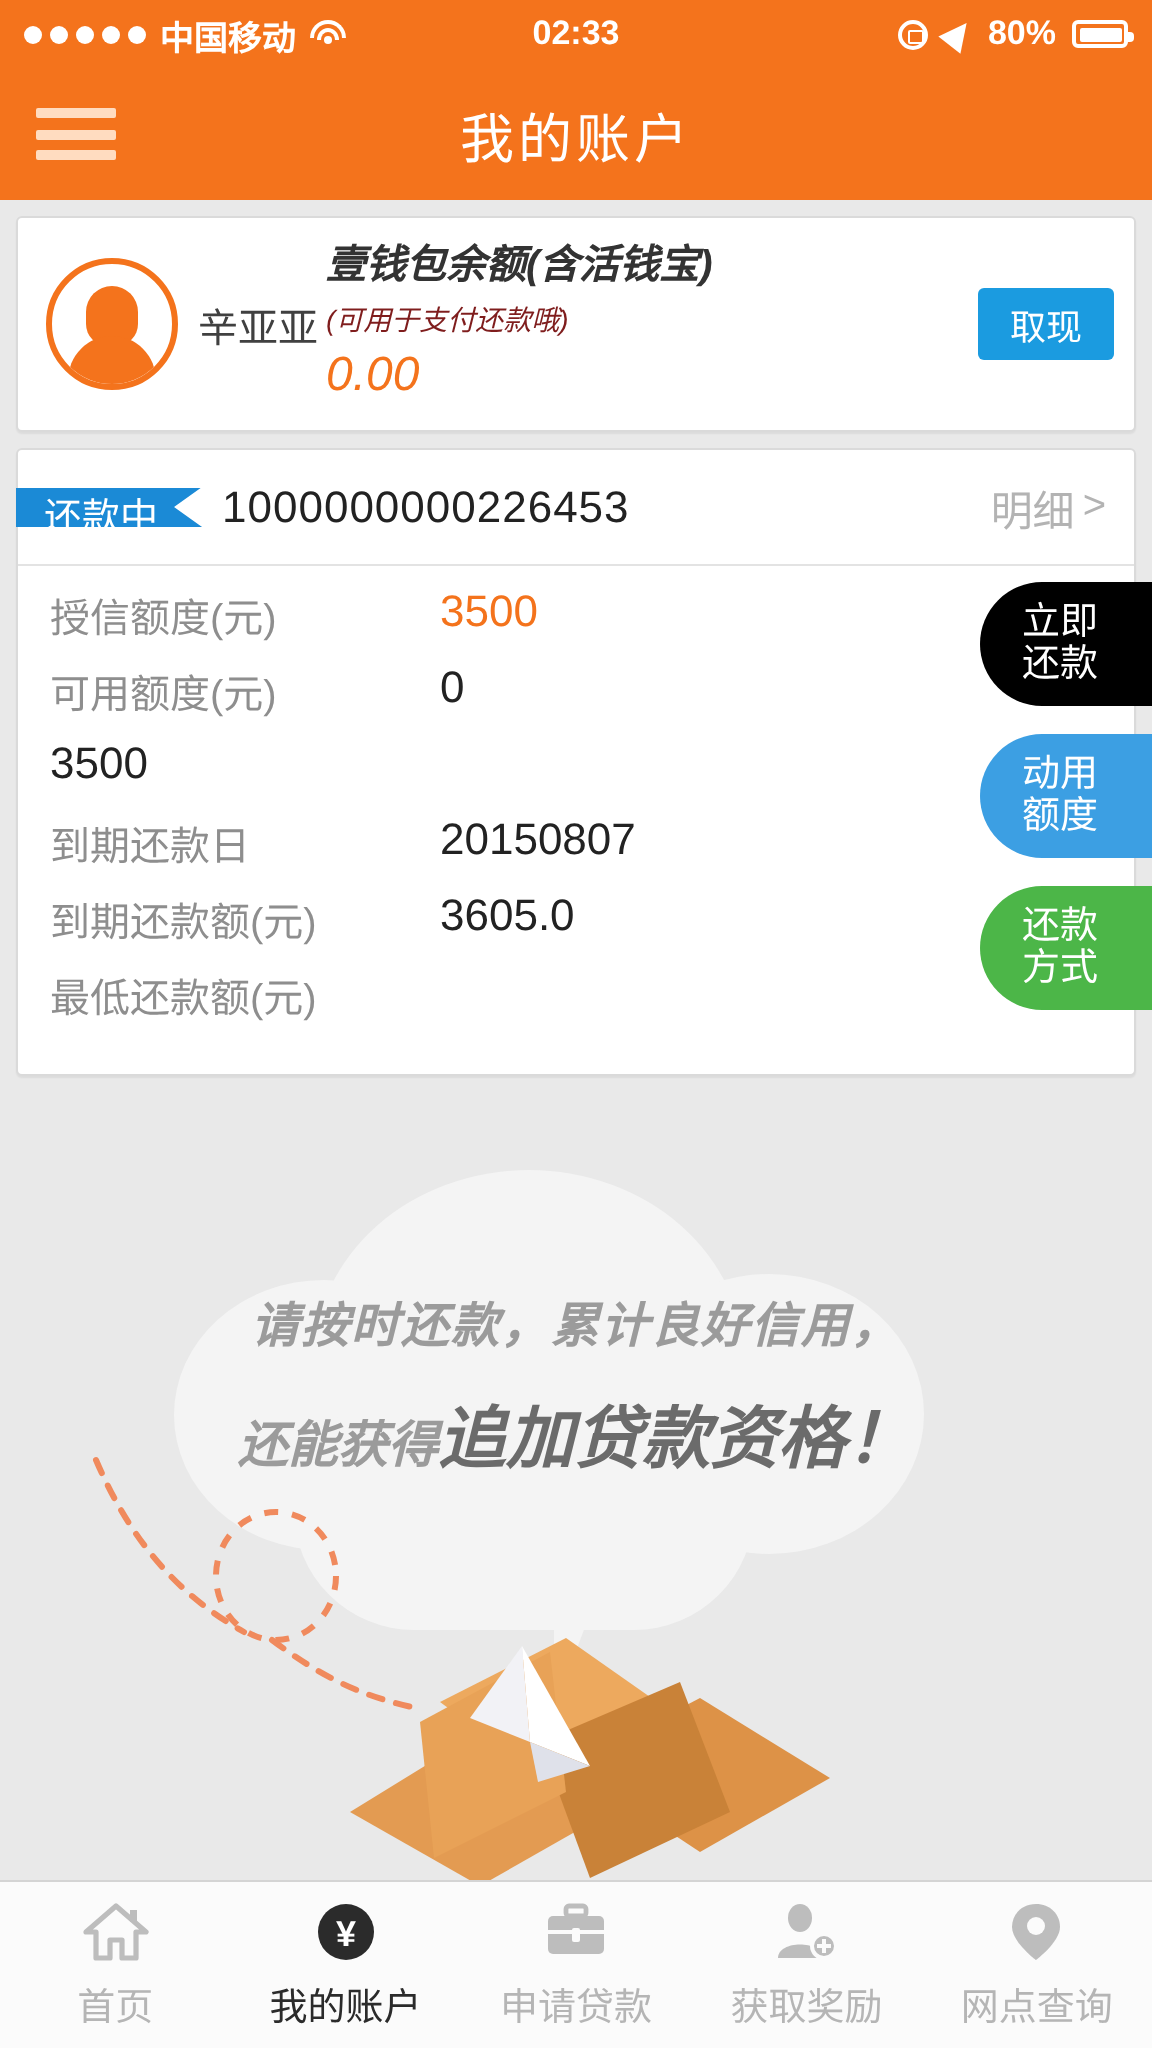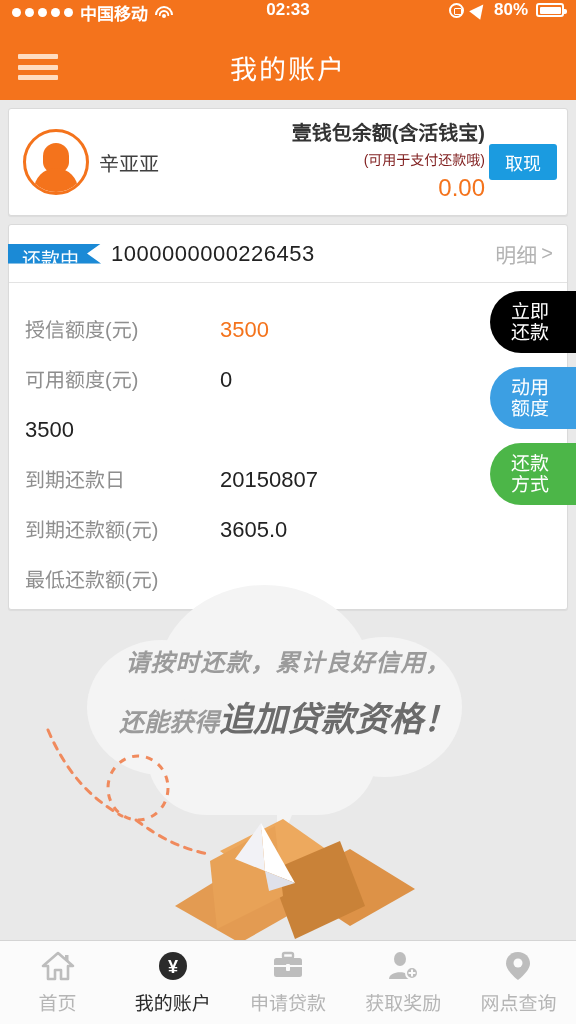--- a/index.html
+++ b/index.html
@@ -8,21 +8,21 @@
     font-family:"Liberation Sans","DejaVu Sans",sans-serif;
     background:#e9e9e9;
     position:relative;
     overflow:hidden;
     -webkit-font-smoothing:antialiased;
   }
 
   
   .statusbar{
     height:34px; background:#f4731c; color:#fff;
-    display:flex; align-items:flex-start; padding:0 12px;
+    display:flex; align-items:center; padding:0 12px;
     font-size:17px; font-weight:bold; position:relative;
   }
   .sb-left{ display:flex; align-items:center; gap:7px; }
   .dots{ display:flex; gap:4px; align-items:center; }
   .dot{ width:9px; height:9px; border-radius:50%; background:#fff; }
   .carrier{ font-size:17px; letter-spacing:0px; font-weight:600;}
   .wifi{ display:inline-block; width:18px; height:14px; position:relative; }
   .wifi i{ position:absolute; border:2.5px solid #fff; border-bottom:none;
            border-radius:50% 50% 0 0 / 100% 100% 0 0; left:50%; transform:translateX(-50%); }
   .wifi i.a{ width:18px; height:9px; top:0; }
@@ -53,21 +53,21 @@
 
   
   .acct{ display:flex; align-items:center; padding:12px 10px 12px 14px; height:108px; }
   .avatar{ width:66px; height:66px; border:3px solid #f4731c; border-radius:50%;
            position:relative; overflow:hidden; flex:0 0 auto; background:#fff;}
   .avatar .head{ position:absolute; left:50%; transform:translateX(-50%); top:11px;
                  width:26px; height:30px; background:#f4731c; border-radius:13px 13px 11px 11px;}
   .avatar .body{ position:absolute; left:50%; transform:translateX(-50%); bottom:-4px;
                  width:44px; height:28px; background:#f4731c; border-radius:22px 22px 0 0;}
   .uname{ font-size:20px; color:#404040; margin-left:10px; white-space:nowrap;}
-  .acct-mid{ flex:1; text-align:right; padding:0 4px;}
+  .acct-mid{ flex:1; text-align:left; padding:0 4px;font-style:italic;}
   .bal-title{ font-size:20px; font-weight:bold; color:#333; line-height:1.15;}
   .bal-sub{ font-size:14px; color:#7f1d1d; margin-top:4px;}
   .bal-amt{ font-size:24px; color:#f4731c; margin-top:5px;}
   .acct-btns{ display:flex; flex-direction:column; gap:7px; flex:0 0 auto;}
   .btn-sm{ width:68px; height:36px; border-radius:3px; color:#fff; font-size:18px;
            display:flex; align-items:center; justify-content:center; border:none; cursor:pointer;}
   .btn-cash{ background:#1b9be0; }
   .btn-spend{ background:#b6b6b6; }
 
   
@@ -76,21 +76,21 @@
               padding-right:14px; position:relative;}
   .ribbon{ background:#1b8ad6; color:#fff; font-size:19px; height:20px; line-height:32px;
            padding:0 22px 0 14px; margin-left:-1px; position:relative;
            clip-path:polygon(0 0, 100% 0, calc(100% - 14px) 50%, 100% 100%, 0 100%);
            box-shadow:0 1px 0 rgba(0,0,0,.08);}
   .acct-no{ font-size:22px; color:#222; margin-left:10px; letter-spacing:.5px;}
   .detail-link{ margin-left:auto; color:#b3b3b3; font-size:21px; display:flex; align-items:center; gap:4px;text-align:right;}
   .detail-link .chev{ font-size:20px; }
 
   .loan-body{ position:relative; padding:10px 0 16px 0; }
-  .row{ display:flex; align-items:flex-end; height:38px; padding:0 0 0 16px;margin-top:12px; }
+  .row{ display:flex; align-items:flex-start; height:38px; padding:0 0 0 16px; }
   .row .k{ width:195px; color:#8e8e8e; font-size:20px; }
   .row .v{ font-size:22px; color:#222; }
   .row .v.hl{ color:#f4731c; }
 
   .side-btns{ position:absolute; right:-9px; top:8px; display:flex; flex-direction:column; gap:14px;}
   .btn-side{ width:86px; height:62px; border-radius:32px 0 0 32px; color:#fff;
              display:flex; flex-direction:column; align-items:center; justify-content:center;
              font-size:19px; line-height:1.12; cursor:pointer; padding-right:6px;}
   .btn-repay{ background:#000000; }
   .btn-use{ background:#3c9fe3; }

